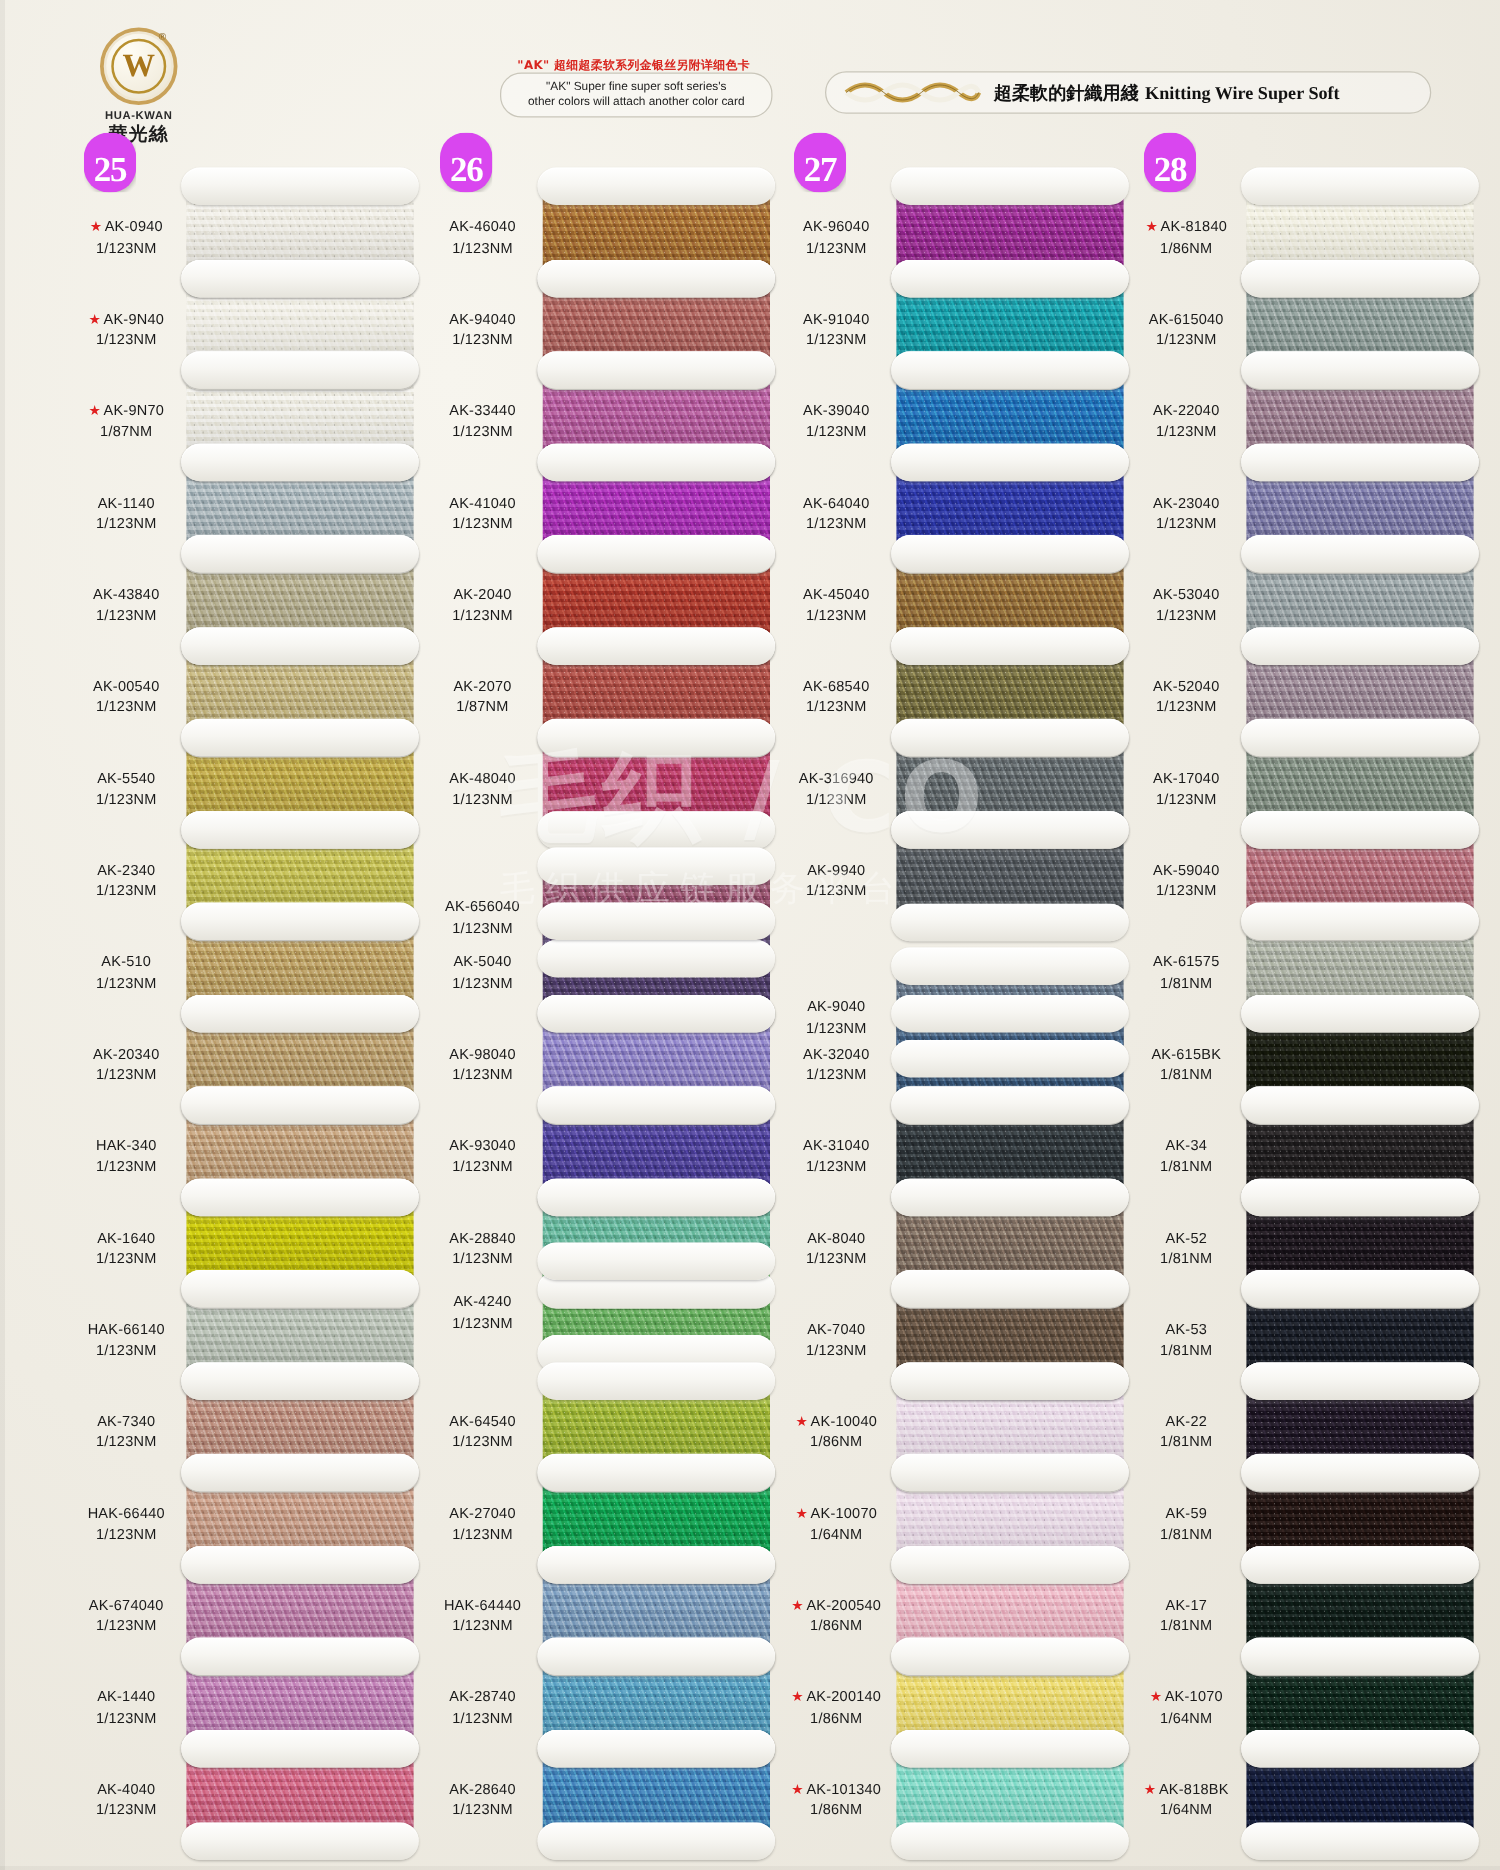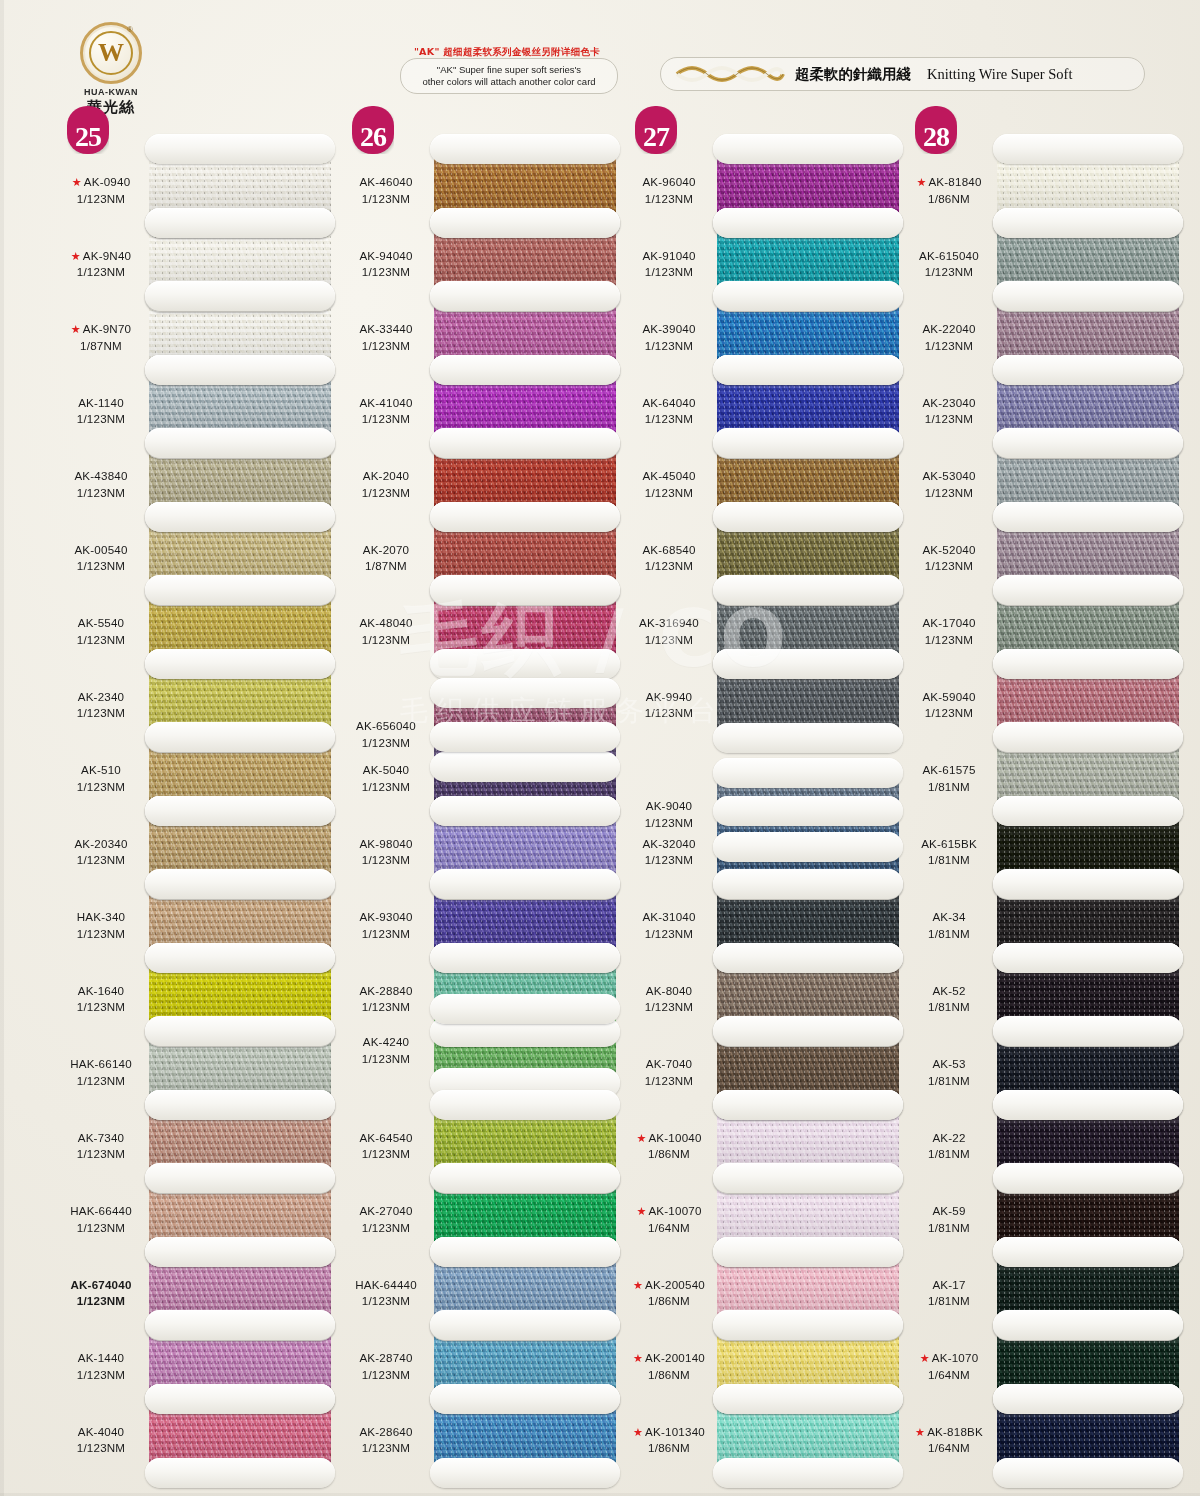--- a/index.html
+++ b/index.html
@@ -64,32 +64,32 @@
   .note-box div{font-size:9.5px;color:#1c1c1c;line-height:1.25;text-align:center;}
 
   .soft-box{
     position:absolute;left:660px;top:57px;width:485px;height:34px;
     border:1px solid #c9c6ba;border-radius:17px;background:rgba(255,255,255,.35);
     display:flex;align-items:center;padding-left:14px;box-sizing:border-box;gap:10px;
   }
   .twist-icon{width:110px;height:18px;flex:0 0 auto;}
   .soft-text{font-size:14.5px;font-weight:bold;color:#111;white-space:nowrap;
     font-family:"DejaVu Sans",sans-serif;}
-  .soft-text .en{font-family:"Liberation Serif",serif;font-weight:normal;margin-left:11px;}
+  .soft-text .en{font-family:"Liberation Serif",serif;font-weight:bold;}
 
   
   .col{position:absolute;top:104px;width:285px;height:1392px;}
   .col0{left:55px;}
   .col1{left:340px;}
   .col2{left:623px;}
   .col3{left:903px;}
 
   .tab{
     position:absolute;left:12px;top:2px;width:42px;height:48px;
-    background:#be185d;
+    background:#d946ef;
     clip-path:polygon(22% 0,78% 0,78% 7%,100% 7%,100% 88%,88% 100%,12% 100%,0 88%,0 7%,22% 7%);
     display:flex;align-items:flex-end;justify-content:center;
     box-shadow:1px 2px 3px rgba(0,0,0,.18);
     border-radius:20px;
   }
   .tab span{font-size:28px;font-weight:bold;color:#fff;line-height:1;padding-bottom:3px;
     font-family:"Liberation Serif",serif;letter-spacing:-1px;}
 
   .row{position:absolute;left:0;width:285px;height:76.5px;}
   .labels{
@@ -423,21 +423,21 @@
           <div class="yarn">
             <div class="base" style="background: repeating-linear-gradient(rgb(211, 170, 149) 0px, rgb(211, 170, 149) 3px, rgb(187, 145, 124) 3px, rgb(187, 145, 124) 6px);"></div>
             <div class="tw"></div>
             <div class="sp"></div>
             <div class="hl"></div>
           </div>
           <div class="card-top"></div>
           <div class="card-bot"></div>
         </div>
       </div>
-      <div class="row" style="top: 1154.5px; font-weight: bold;">
+      <div class="row" style="top: 1154.5px;">
         <div class="labels">
           <div class="code"><span>AK-674040</span></div>
           <div class="cnt">1/123NM</div>
         </div>
         <div class="bobbin">
           <div class="yarn">
             <div class="base" style="background: repeating-linear-gradient(rgb(201, 143, 182) 0px, rgb(201, 143, 182) 3px, rgb(177, 115, 158) 3px, rgb(177, 115, 158) 6px);"></div>
             <div class="tw"></div>
             <div class="sp"></div>
             <div class="hl"></div>

